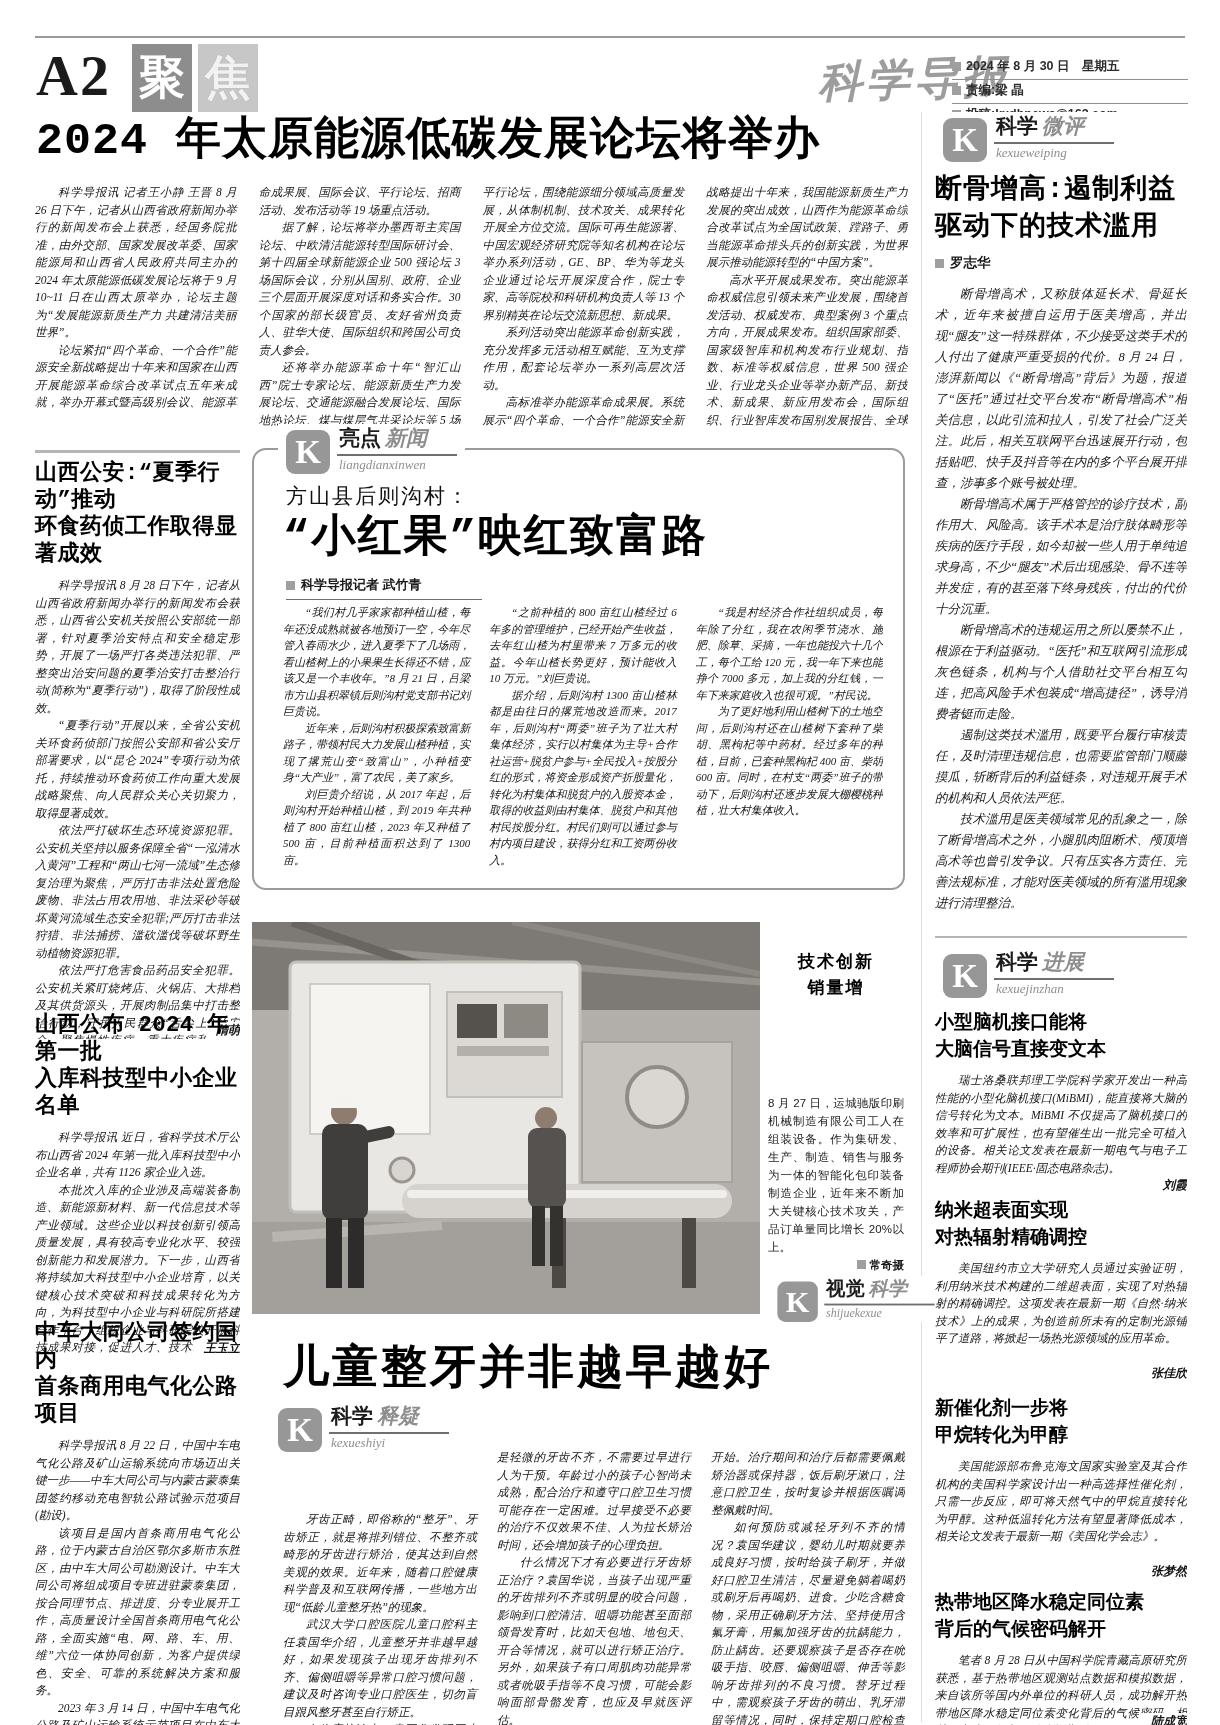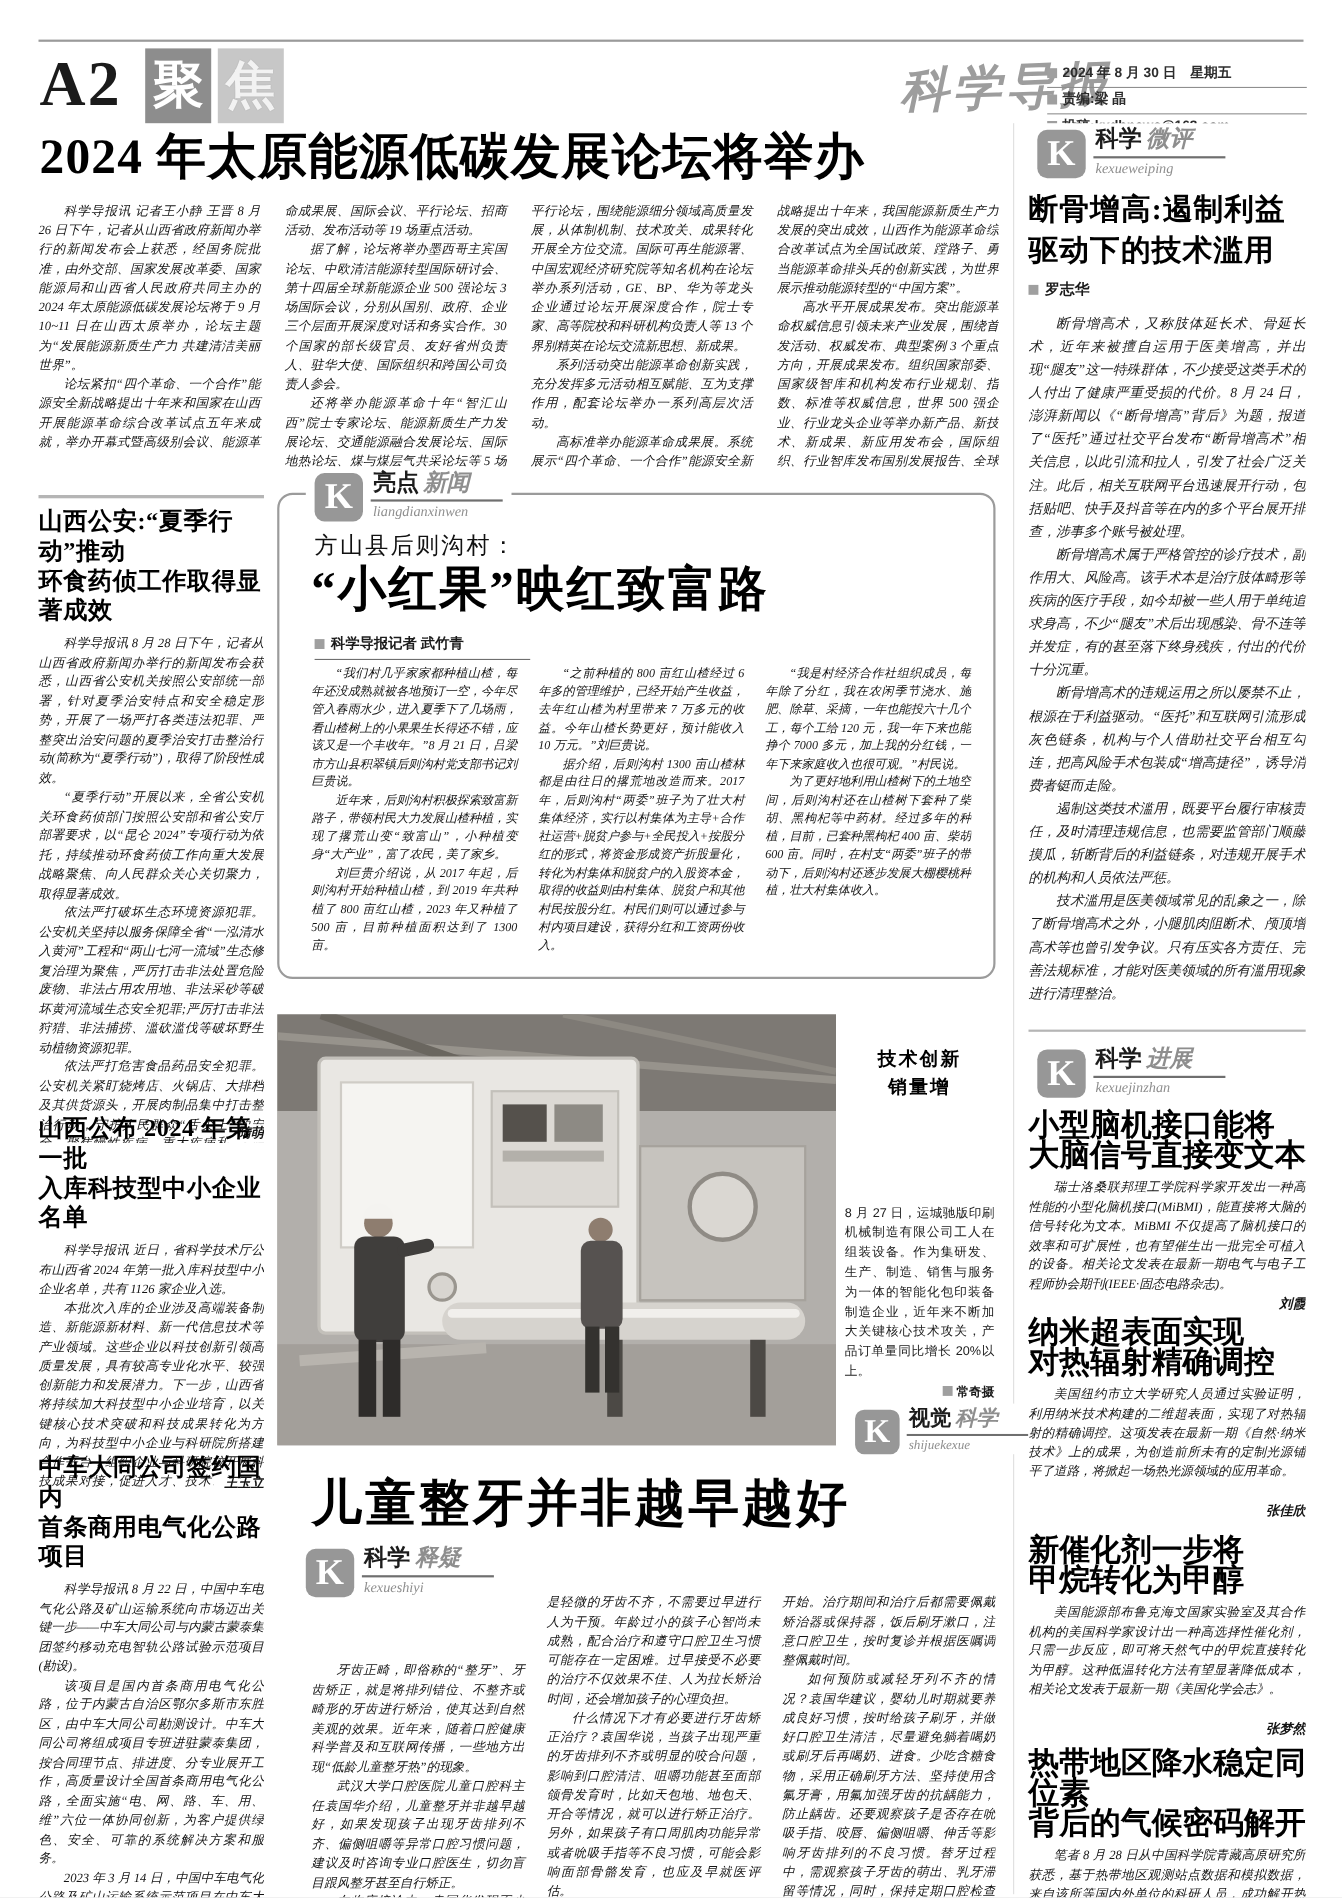--- a/index.html
+++ b/index.html
@@ -16,21 +16,21 @@
   .focus .f1{background:#8d8d8d;color:#ffffff;}
   .focus .f2{background:#c7c7c7;color:#f2f2f2;text-shadow:0 0 1px #9a9a9a;}
   .masthead{left:818px;top:50px;font-size:44px;font-weight:bold;color:#9d9d9d;
         font-style:italic;transform:rotate(-2deg);letter-spacing:4px;}
   .pubinfo{left:952px;top:56px;width:236px;font-family:"Liberation Sans",sans-serif;}
   .pubinfo .pline{display:flex;align-items:center;gap:5px;font-size:12.5px;font-weight:bold;color:#2c2c2c;
         border-bottom:1px solid #8f8f8f;padding:2px 0 4px 0;}
   .sq{display:inline-block;width:9px;height:9px;background:#9f9f9f;flex:0 0 auto;}
 
   
-  .hl-sans{font-family:Liberation Serif, serif;font-weight:bold;color:#000;}
+  .hl-sans{font-family:Liberation Mono, monospace;font-weight:bold;color:#000;}
   .body-text{font-size:11.5px;line-height:17.5px;text-align:justify;color:#141414;font-style:italic;}
   .body-text p{margin:0;text-indent:2em;}
   .pre{white-space:pre-line;}
   .sig{position:absolute;bottom:0;right:0;background:#ffffff;padding-left:10px;
        font-weight:bold;font-size:12px;font-family:"Liberation Sans",sans-serif;}
 
   
   .lead-hl{left:36px;top:112px;width:890px;font-size:45px;letter-spacing:1px;line-height:60px;}
   .lead-body{left:35px;top:184px;width:873px;height:258px;overflow:hidden;
        column-count:4;column-gap:22px;}
@@ -82,21 +82,21 @@
 
   
   .r{left:935px;width:252px;}
   .wp-hl{font-size:27px;line-height:37px;letter-spacing:1px;}
   .r-byline{display:flex;gap:6px;align-items:center;font-family:"Liberation Sans",sans-serif;
        font-size:13.5px;font-weight:bold;}
   .wp-body{position:relative;font-size:12.5px;line-height:21px;text-align:justify;
        font-style:italic;overflow:hidden;}
   .wp-body p{margin:0;text-indent:2em;}
   .h-div-right{left:935px;top:936px;width:252px;height:2px;background:#b5b5b5;}
-  .jz-hl{font-size:28px;line-height:27px;}
+  .jz-hl{font-size:19px;line-height:27px;}
   .jz-body{position:relative;margin-top:8px;overflow:hidden;}
 </style>
 </head>
 <body>
 
 <div class="page">
 
   <div class="abs rule-top"></div>
   <div class="abs page-label">A2</div>
   <div class="abs focus">

